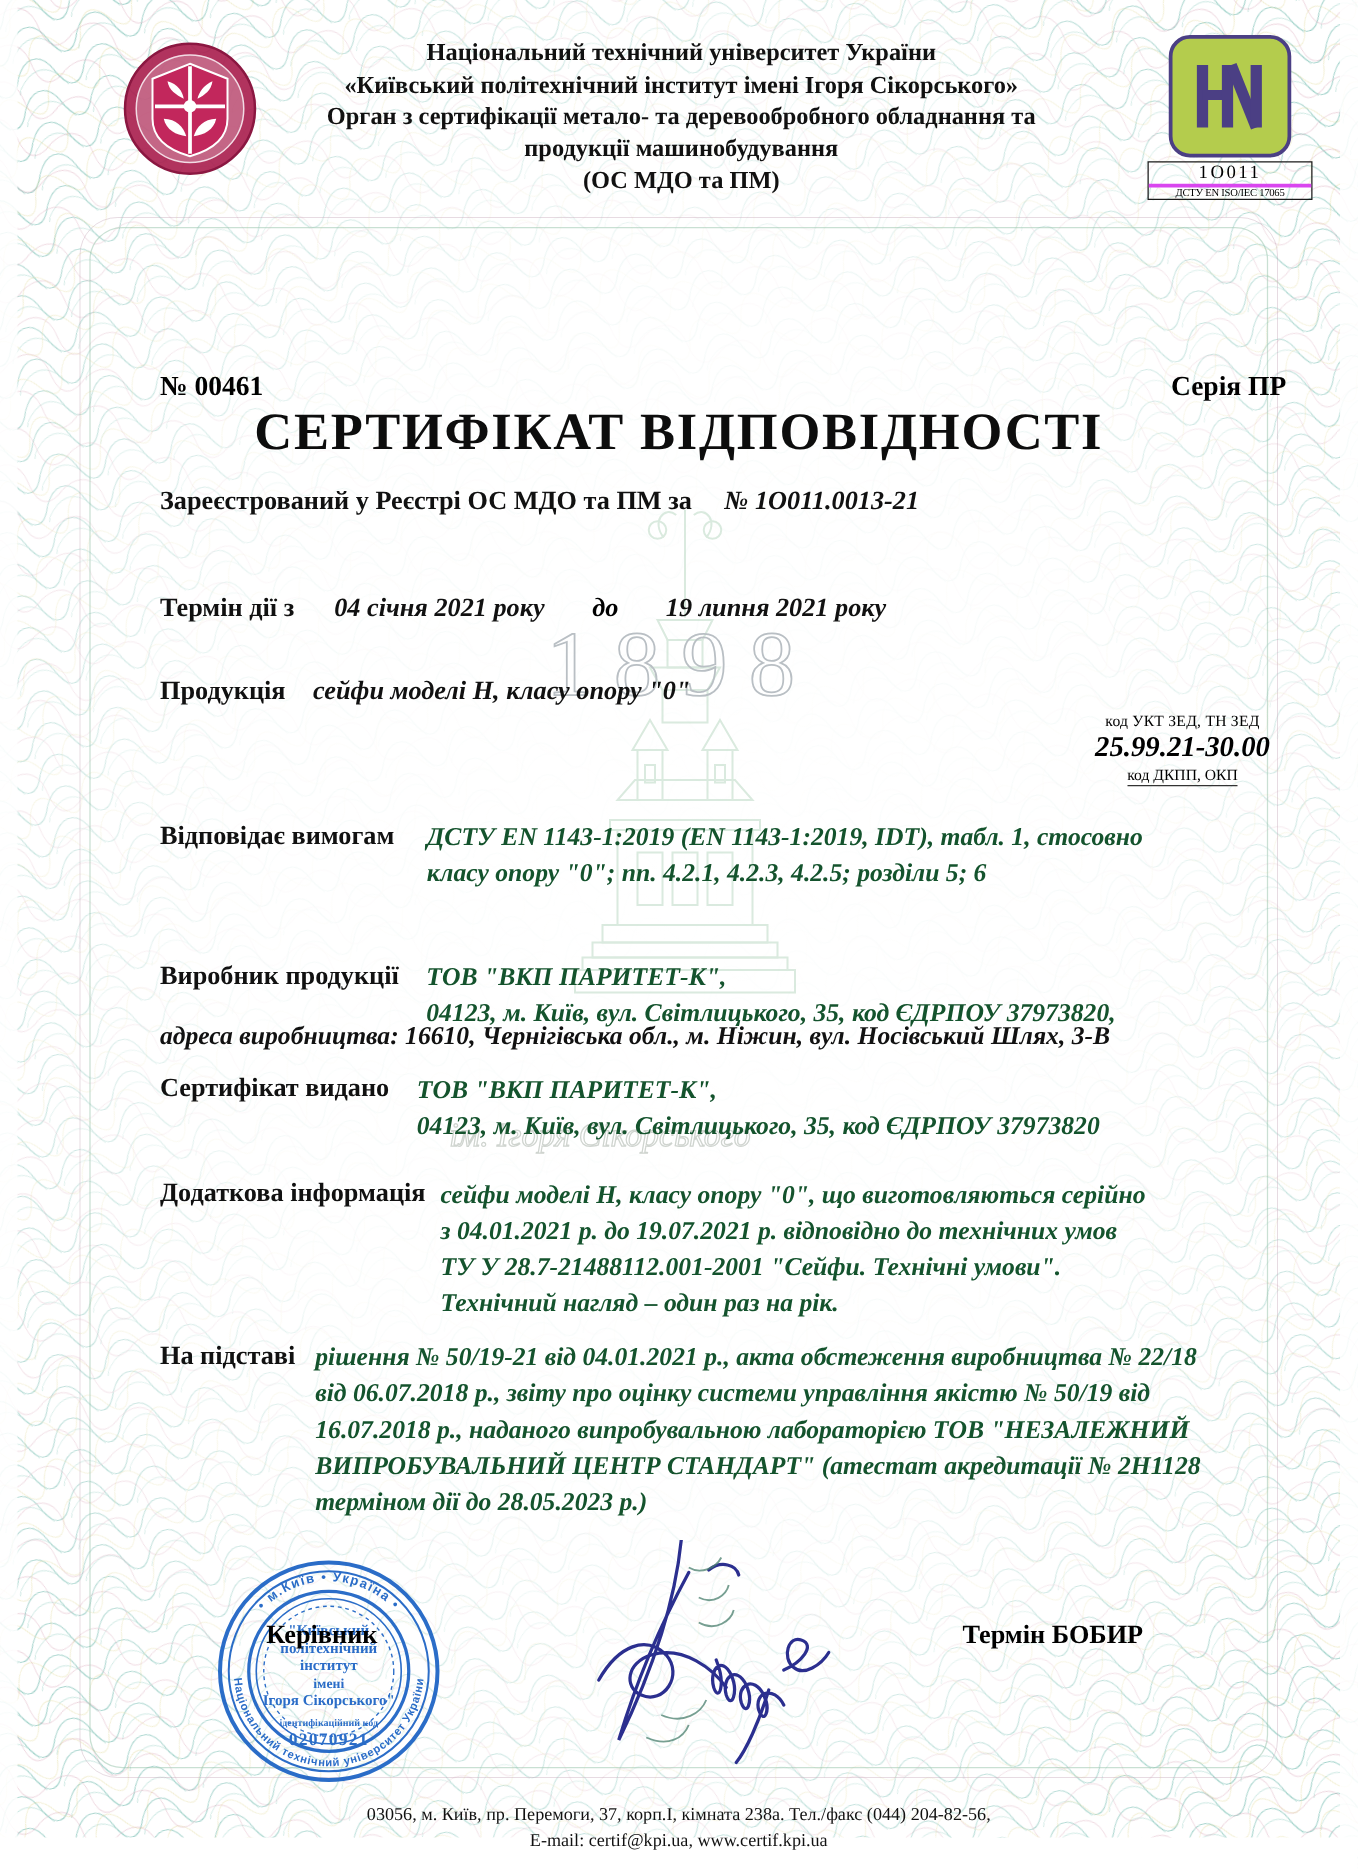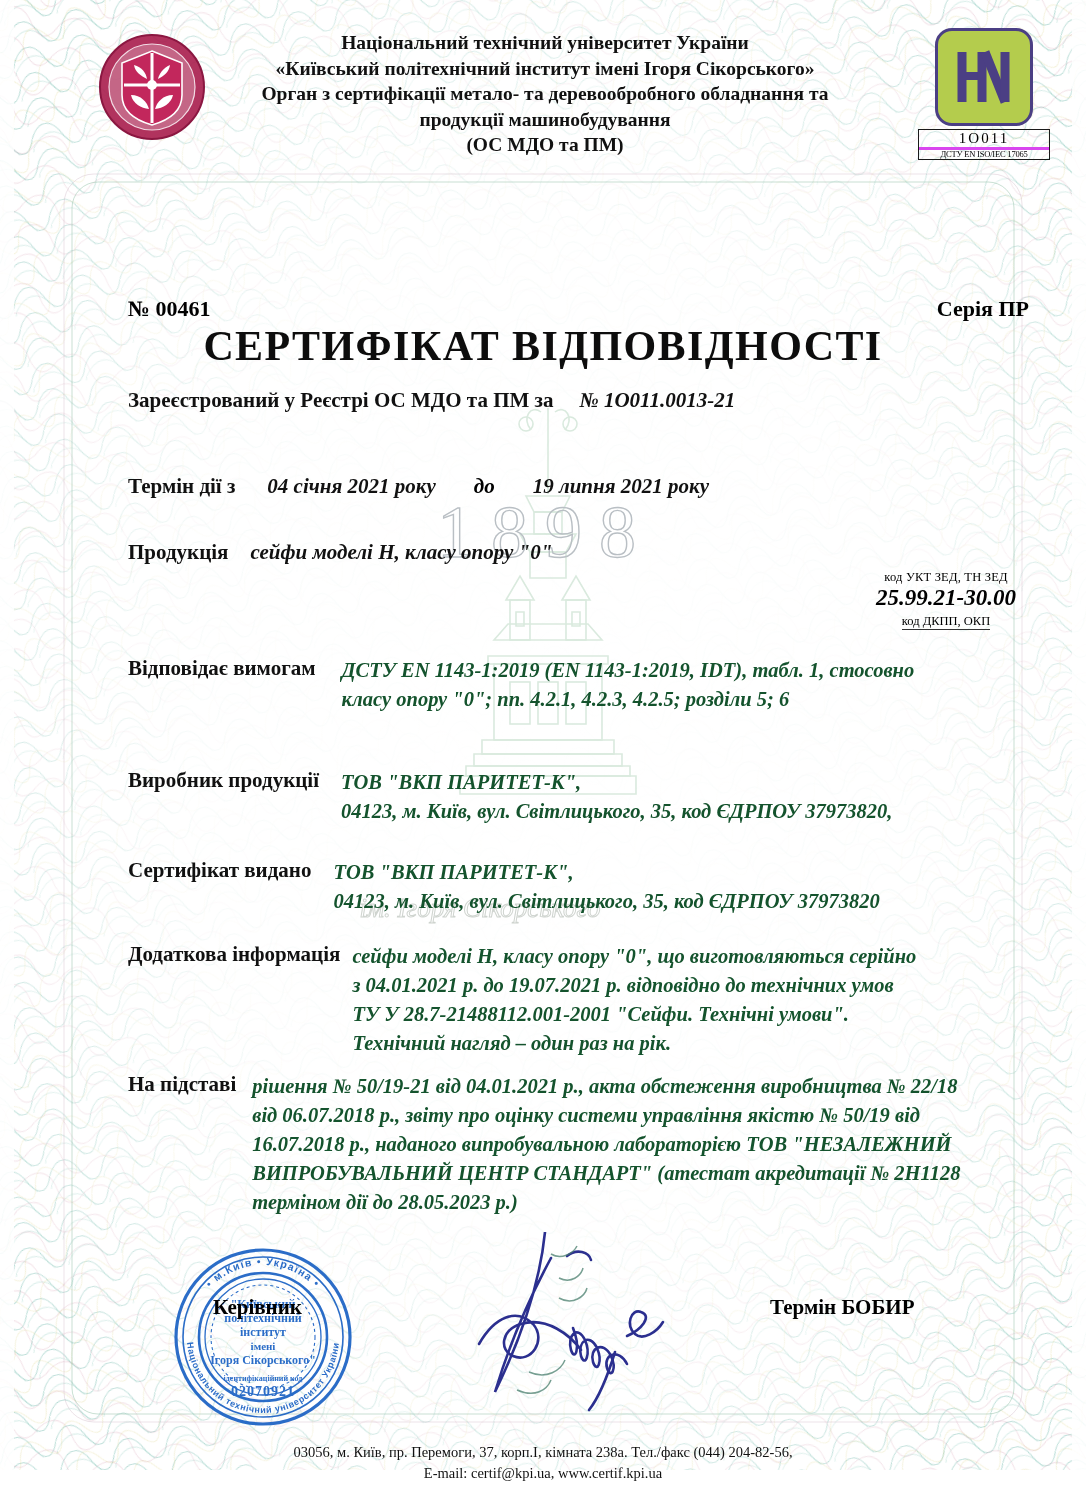--- a/index.html
+++ b/index.html
@@ -250,20 +250,21 @@
       </span>
     </div>
 
     <div class="row" id="mfr-row">
       <span class="lbl">Виробник продукції</span>
       <span class="val-blk">
         <div>ТОВ "ВКП ПАРИТЕТ-К",</div>
         <div>04123, м. Київ, вул. Світлицького, 35, код ЄДРПОУ 37973820,</div>
       </span>
     </div>
+    <div class="mfr-l3">адреса виробництва: 16610, Чернігівська обл., м. Ніжин, вул. Носівський Шлях, 3-В</div>
 
     <div class="row" id="iss-row">
       <span class="lbl">Сертифікат видано</span>
       <span class="val-blk">
         <div>ТОВ "ВКП ПАРИТЕТ-К",</div>
         <div>04123, м. Київ, вул. Світлицького, 35, код ЄДРПОУ 37973820</div>
       </span>
     </div>
 
     <div class="row" id="add-row">

